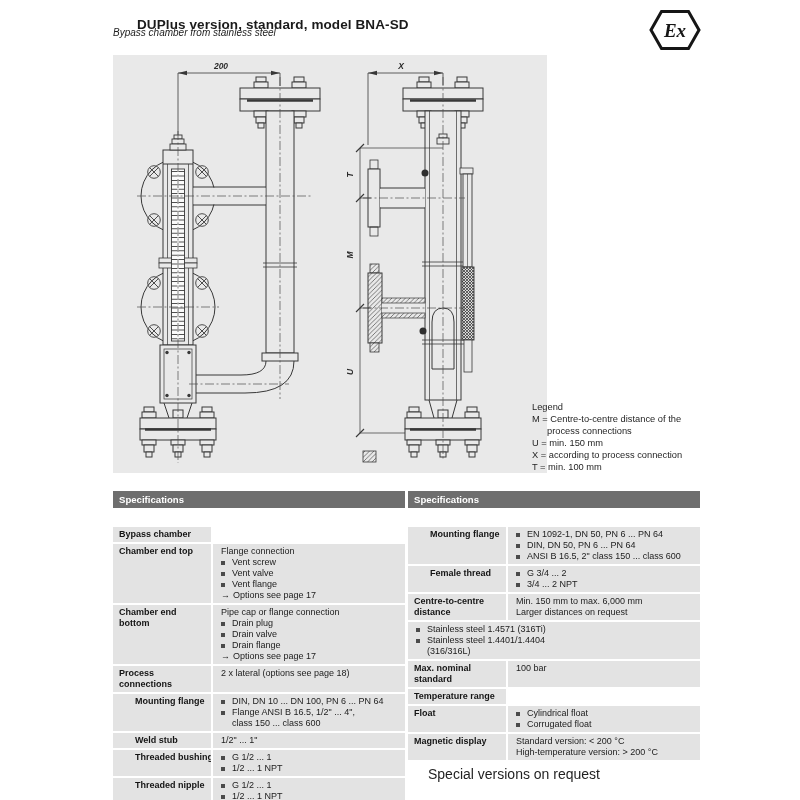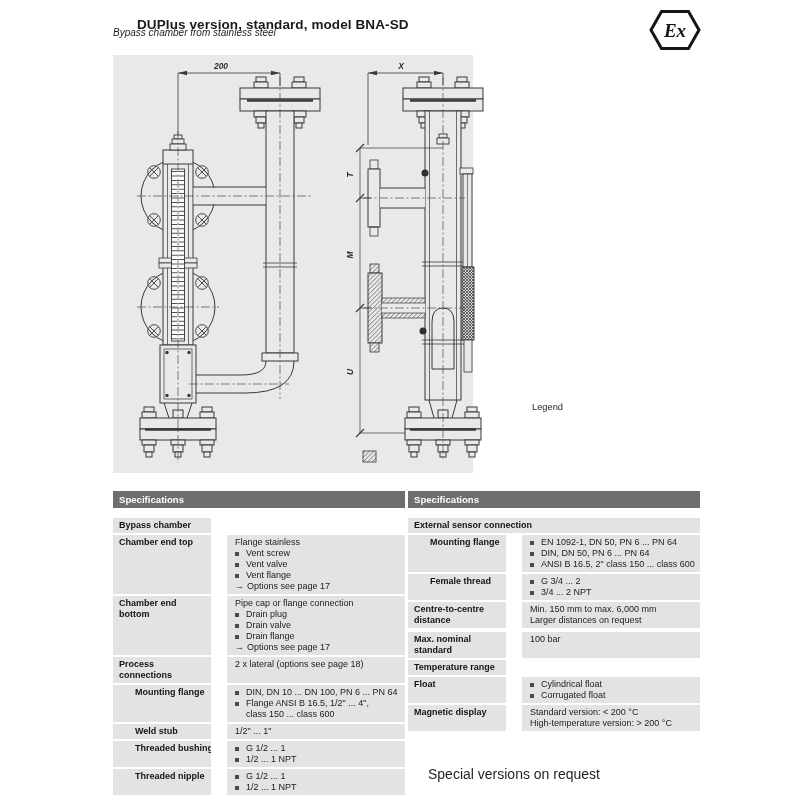--- a/index.html
+++ b/index.html
@@ -4,30 +4,30 @@
 <style>
   html,body { margin:0; padding:0; background:#ffffff; }
   .page { position:relative; width:800px; height:800px; background:#fff;
           font-family:"Liberation Sans", sans-serif; color:#1a1a1a; overflow:hidden; }
 
   .title    { position:absolute; left:113px; top:8px;  font-size:13.5px; font-weight:bold; letter-spacing:0.1px;padding-left:24px; }
   .subtitle { position:absolute; left:113px; top:27px; font-size:10px; color:#222;font-style:italic; }
 
   .ex-logo { position:absolute; left:648px; top:7px; width:54px; height:46px; }
 
-  .panel { position:absolute; left:113px; top:55px; width:360px; height:418px; background:var(--panel,#e9e9e9); }
+  .panel { position:absolute; left:113px; top:55px; width:434px; height:418px; background:var(--panel,#e9e9e9); }
   .panel svg { display:block; }
 
   .legend { position:absolute; left:532px; top:401px; width:210px; font-size:9.3px; line-height:12.1px; color:#1f1f1f; }
   .legend .indent { padding-left:15px; }
 
   .spec { position:absolute; width:292px; font-size:9px; line-height:11px; }
   .spec-header { background:var(--hdr,#6e6e6e); color:#fff; font-weight:bold; font-size:9.6px;
-                 padding:3px 0 3px 6px; margin-bottom:10px; }
-  .spec-row { display:flex; gap:16px; background:#fff; margin-bottom:2px; }
+                 padding:3px 0 3px 6px; margin-bottom:19px; }
+  .spec-row { display:flex; gap:2px; background:#fff; margin-bottom:2px; }
   .lab { width:98px; flex:none; background:var(--row,#e3e3e3); font-weight:bold;
          padding:2px 3px 2px 6px; box-sizing:border-box; color:#141414; }
   .lab.indent { font-weight:bold; padding-left:22px; white-space:nowrap; overflow:hidden; }
   .spec-row.span .lab { width:100%; flex:1; }
   .val { flex:1; background:var(--row,#e3e3e3); padding:2px 4px 2px 8px; color:#1c1c1c; }
   .line { display:flex; align-items:center; }
   .line.cont { padding-left:11px; }
   .bullet { width:4px; height:4px; background:#4a4a4a; margin-right:7px; flex:none; }
   .arrow { margin-right:3px; flex:none; }
 
@@ -281,32 +281,39 @@
       </g>
       <text class="dim" x="288" y="14" text-anchor="middle">X</text>
       <text class="dim" x="240" y="120" text-anchor="middle" transform="rotate(-90 240 120)">T</text>
       <text class="dim" x="240" y="200" text-anchor="middle" transform="rotate(-90 240 200)">M</text>
       <text class="dim" x="240" y="317" text-anchor="middle" transform="rotate(-90 240 317)">U</text>
     </svg>
   </div>
 
   <div class="legend">
     <div>Legend</div>
+    <div>
+        <div>M = Centre-to-centre distance of the</div>
+        <div class="indent">process connections</div>
+        <div>U = min. 150 mm</div>
+        <div>X = according to process connection</div>
+        <div>T = min. 100 mm</div>
+      </div>
   </div>
 
   <div class="spec" style="left:113px; top:491px;">
       <div class="spec-header">Specifications</div>
       <div class="spec-row">
         <div class="lab">Bypass chamber</div>
       </div>
       <div class="spec-row">
         <div class="lab">Chamber end top</div>
         <div class="val">
           <div class="line">
-            <span>Flange stainless</span>
+            <span>Flange connection</span>
           </div>
           <div class="line">
             <span class="bullet"></span>
             <span>Vent screw</span>
           </div>
           <div class="line">
             <span class="bullet"></span>
             <span>Vent valve</span>
           </div>
           <div class="line">
@@ -397,23 +404,20 @@
           </div>
           <div class="line">
             <span class="bullet"></span>
             <span>1/2 ... 1 NPT</span>
           </div>
         </div>
       </div>
     </div>
   <div class="spec" style="left:408px; top:491px;">
       <div class="spec-header">Specifications</div>
-      <div class="spec-row span">
-        <div class="lab">External sensor connection</div>
-      </div>
       <div class="spec-row">
         <div class="lab indent">Mounting flange</div>
         <div class="val">
           <div class="line">
             <span class="bullet"></span>
             <span>EN 1092-1, DN 50, PN 6 ... PN 64</span>
           </div>
           <div class="line">
             <span class="bullet"></span>
             <span>DIN, DN 50, PN 6 ... PN 64</span>
@@ -442,20 +446,33 @@
         <div class="val">
           <div class="line">
             <span>Min. 150 mm to max. 6,000 mm</span>
           </div>
           <div class="line">
             <span>Larger distances on request</span>
           </div>
         </div>
       </div>
       <div class="spec-row">
+        <div class="val">
+          <div class="line">
+            <span class="bullet"></span>
+            <span>Stainless steel 1.4571 (316Ti)</span>
+          </div>
+          <div class="line">
+            <span class="bullet"></span>
+            <span>Stainless steel 1.4401/1.4404</span>
+          </div>
+          <div class="line cont">
+            <span>(316/316L)</span>
+          </div>
+        </div>
       </div>
       <div class="spec-row">
         <div class="lab">Max. nominal standard</div>
         <div class="val">
           <div class="line">
             <span>100 bar</span>
           </div>
         </div>
       </div>
       <div class="spec-row">

